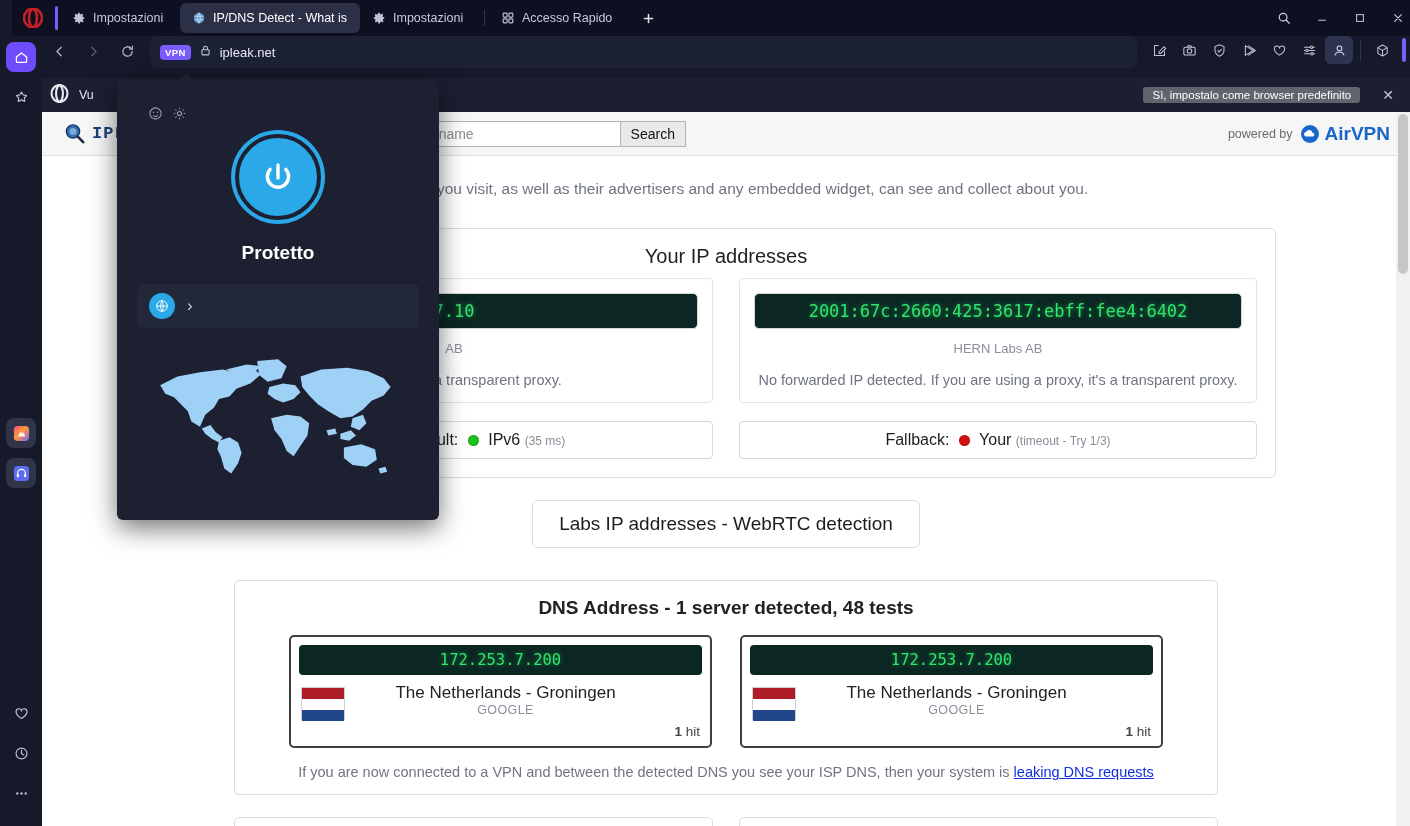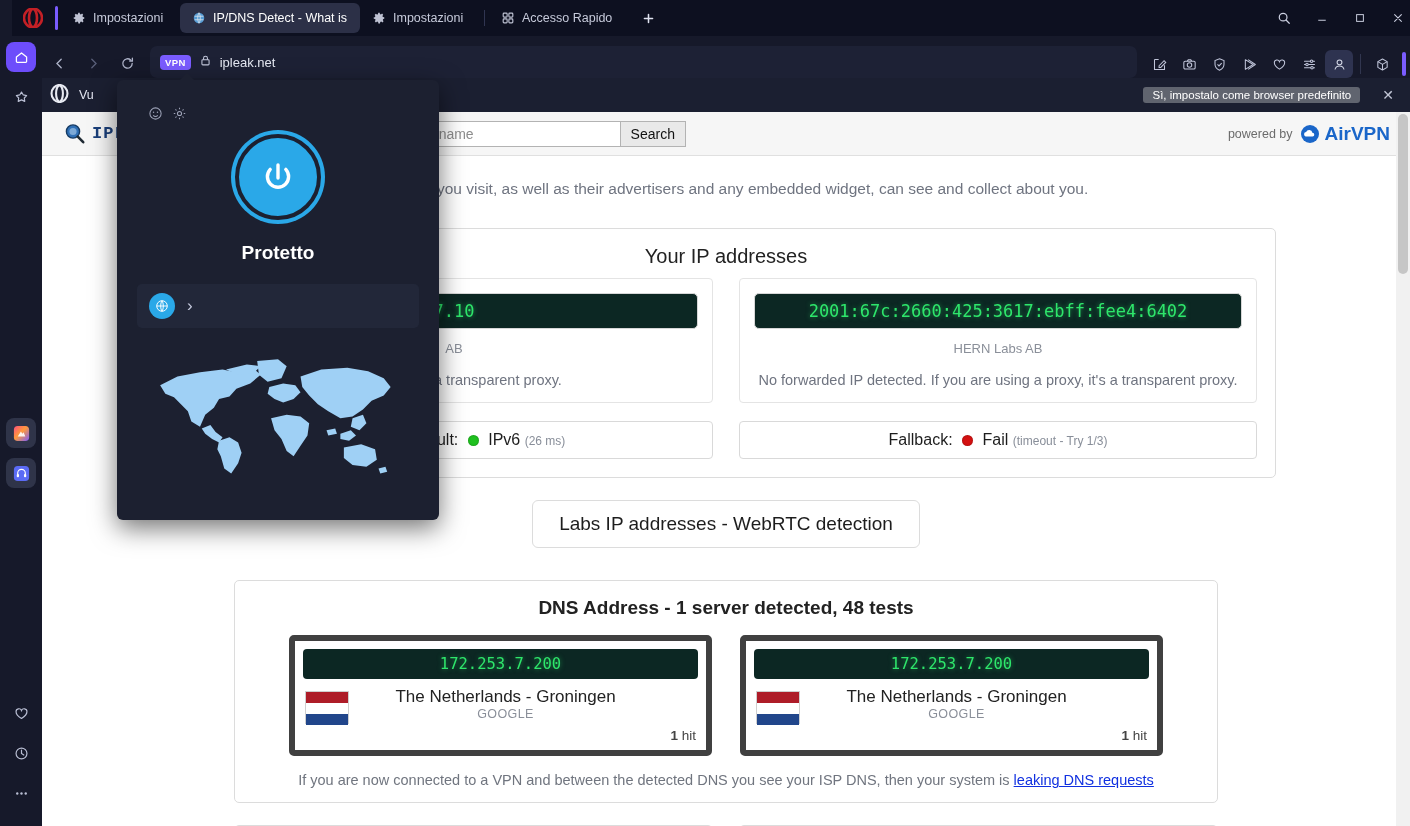--- a/index.html
+++ b/index.html
@@ -43,21 +43,21 @@
   }
   .win-ctrls { display: flex; align-items: center; height: 36px; padding-right: 6px; gap: 2px; }
   .win-btn {
     width: 36px; height: 30px; display: flex; align-items: center; justify-content: center;
     color: #c9cde0;
   }
 
   
   .navbar {
     position: absolute; top: 36px; left: 0; width: 1410px; height: 42px;
-    background: #16192a; display: flex; align-items: flex-end;
+    background: #16192a; display: flex; align-items: flex-start;
   }
   .side-spacer { width: 42px; height: 42px; }
   .nav-btn {
     width: 30px; height: 30px; margin: 0 2px; border-radius: 6px;
     display: flex; align-items: center; justify-content: center; color: #aeb3c9;
   }
   .nav-btn.dim { color: #5a5f7a; }
   .omnibox {
     flex: 1; height: 32px; margin: 0 8px 0 6px; border-radius: 7px;
     background: #1d2135; display: flex; align-items: center; padding: 0 10px; gap: 8px;
@@ -176,21 +176,21 @@
 
   .webrtc-btn-wrap { display: flex; justify-content: center; margin-top: 22px; }
   .webrtc-btn {
     border: 1px solid #dcdcdc; border-radius: 6px; background: #fff;
     padding: 12px 26px; font-size: 19px; color: #1d1d1d; cursor: pointer;
     font-family: "Liberation Sans", sans-serif;
   }
 
   .dns-panel { margin: 32px auto 0 auto; width: 984px; border: 1px solid #dcdcdc; border-radius: 5px; }
   .dns-row { display: flex; gap: 28px; padding: 6px 54px 6px 54px; }
-  .dns-card { flex: 1; border: 6px solid #404040; border-radius: 5px; }
+  .dns-card { flex: 1; border: 2px solid #404040; border-radius: 5px; }
   .dns-ipbox {
     background: #0c2723; border-radius: 4px; margin: 8px 8px 0 8px; text-align: center; padding: 6px;
   }
   .dns-ipbox .ipval { font-family: "DejaVu Sans Mono", monospace; font-size: 15.5px; color: #2ee66b;
     text-shadow: 0 0 5px rgba(46,230,107,.5); }
   .dns-body { display: flex; align-items: flex-start; padding: 8px 10px 4px 10px; gap: 10px; }
   .flag-nl { width: 44px; height: 33px; border: 1px solid #cfcfcf; flex: 0 0 44px; margin-top: 4px; }
   .flag-nl div { height: 11px; }
   .dns-texts { flex: 1; text-align: center; margin-right: 44px; }
   .dns-loc { font-size: 17px; color: #222; }
@@ -541,26 +541,26 @@
             <div class="isp">HERN Labs AB</div>
             <div class="note">No forwarded IP detected. If you are using a proxy, it's a transparent proxy.</div>
           </div>
         </div>
 
         <div class="status-row">
           <div class="status-box">
             <span>Browser default:</span>
             <span class="dot green"></span>
             <span>IPv6</span>
-            <span class="ms">(26 ms)</span>
+            <span class="ms">(35 ms)</span>
           </div>
           <div class="status-box">
             <span>Fallback:</span>
             <span class="dot red"></span>
-            <span>Fail</span>
+            <span>Your</span>
             <span class="ms">(timeout - Try 1/3)</span>
           </div>
         </div>
       </div>
 
       <div class="webrtc-btn-wrap">
         <button class="webrtc-btn">Labs IP addresses - WebRTC detection</button>
       </div>
 
       <div class="dns-panel">

